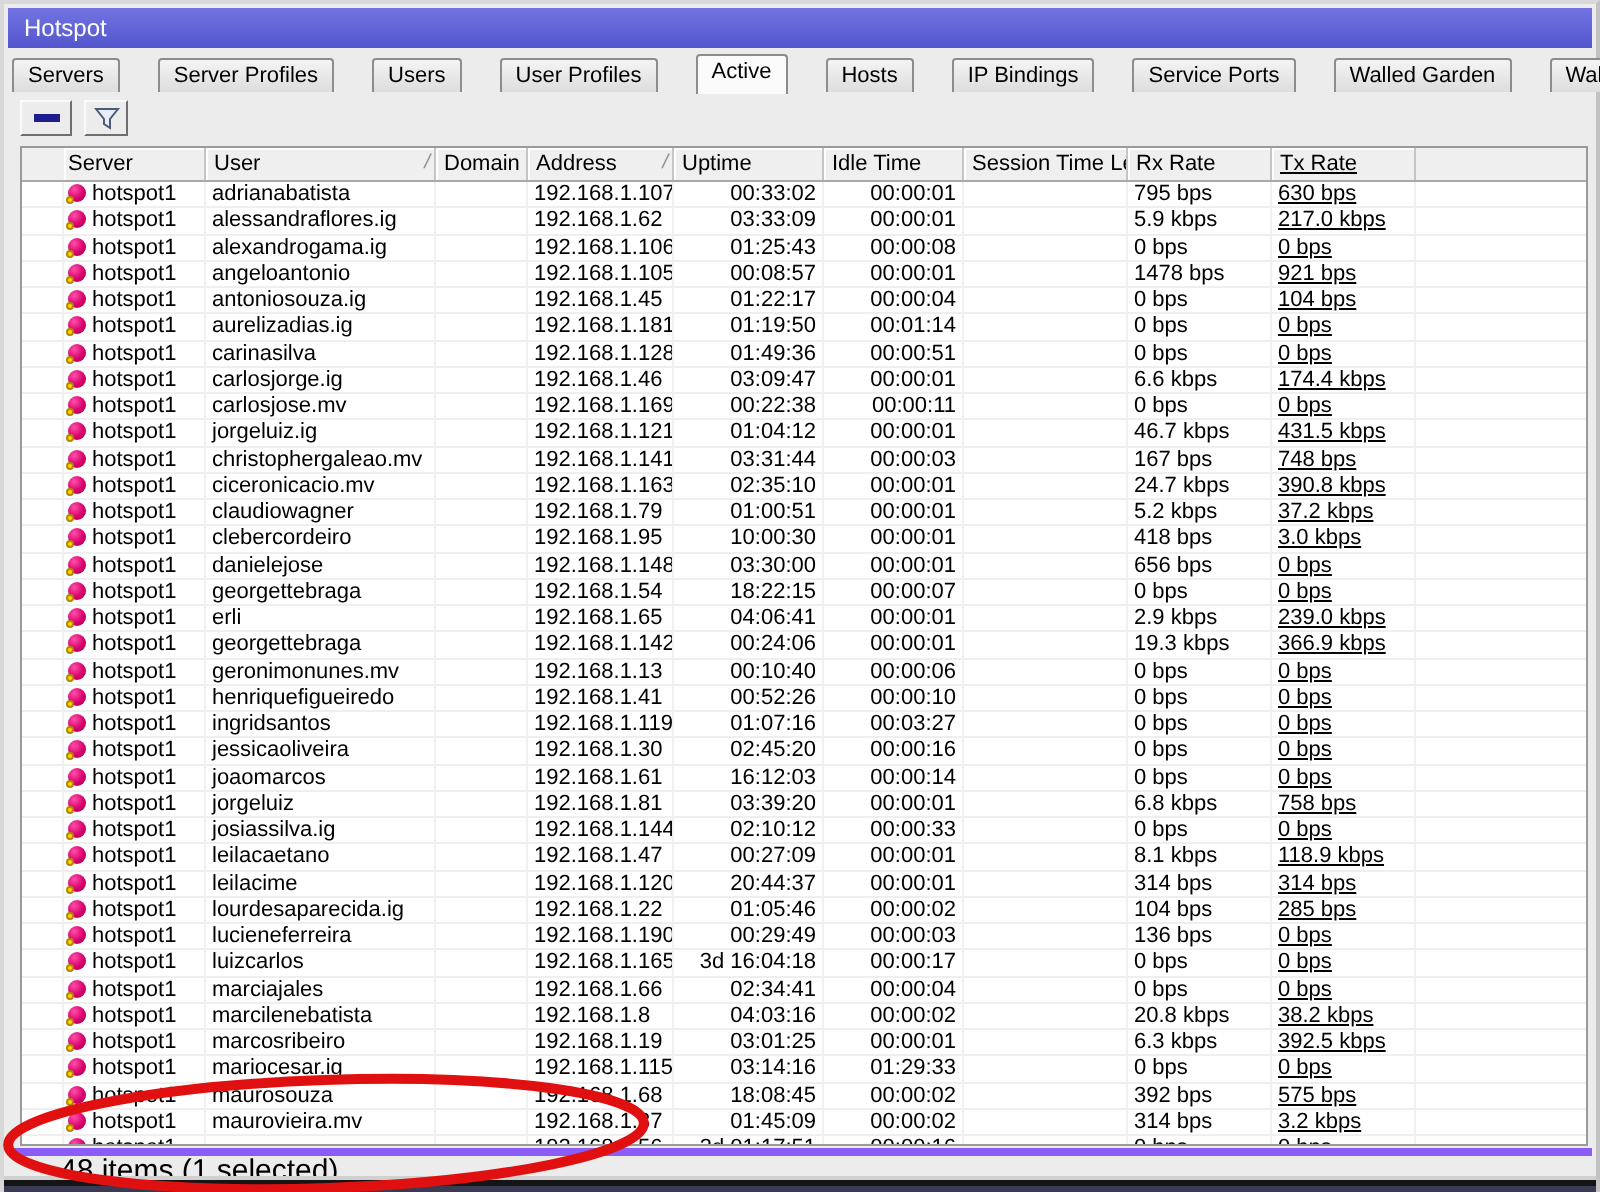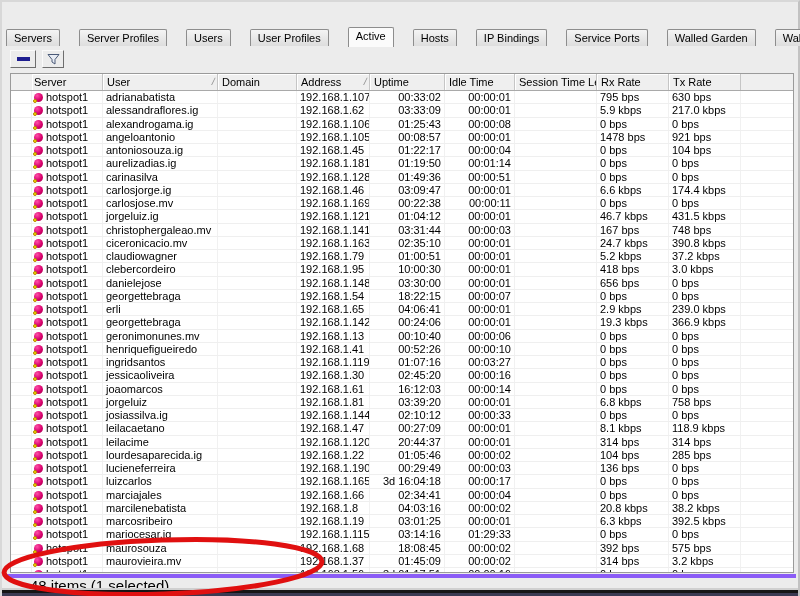--- a/index.html
+++ b/index.html
@@ -61,23 +61,23 @@
   .tbody{position:absolute;top:17px;left:0;right:0;bottom:0;overflow:hidden;}
   .tr{
     display:flex;height:13.25px;font-size:11px;line-height:13px;color:#000;
     box-sizing:border-box;border-bottom:1px solid #efefef;background:#fff;justify-content:center;
   }
   .td{
     box-sizing:border-box;padding:0 3px;white-space:nowrap;overflow:hidden;
     border-right:1px solid #f1f1f1;
   }
   .num{text-align:right;}
-  .c0{width:21px;}.c1{width:71px;padding-left:2px;}.c2{width:115px;}.c3{width:79px;}
+  .c0{width:21px;}.c1{width:71px;padding-left:2px;}.c2{width:115px;}.c3{width:46px;}
   .c4{width:73px;}.c5{width:75px;}.c6{width:70px;}.c7{width:82px;}
-  .c8{width:72px;}.c9{width:72px;}.c10{flex:1;border-right:none;}
+  .c8{width:72px;}.c9{width:72px;text-decoration:underline;}.c10{flex:1;border-right:none;}
   .hs-icon{
     position:relative;display:inline-block;width:9px;height:9px;margin-right:3px;
     vertical-align:-1px;border-radius:50%;
     background:radial-gradient(circle at 35% 30%,#ff4fa8 0%,#d8006c 55%,#9c0046 100%);
   }
   .hs-icon::after{
     content:"";position:absolute;left:-1px;bottom:-1px;width:4px;height:4px;
     border-radius:50%;background:#ffd400;border:1px solid #b08900;box-sizing:border-box;
   }
   .statusbar{
@@ -85,20 +85,23 @@
     background:#ececec;border-top:4px solid #8b5cf6;
     font-size:15px;line-height:15px;color:#000;padding-left:26px;box-sizing:border-box;
   }
   .annotation-layer{position:absolute;inset:0;z-index:20;pointer-events:none;}
 </style>
 </head>
 <body>
 
 <div class="window">
 
+  <div class="titlebar">
+    <span>Hotspot</span>
+  </div>
 
   <div class="tabbar"><div class="tab">Servers</div><div class="tab">Server Profiles</div><div class="tab">Users</div><div class="tab">User Profiles</div><div class="tab active">Active</div><div class="tab">Hosts</div><div class="tab">IP Bindings</div><div class="tab">Service Ports</div><div class="tab">Walled Garden</div><div class="tab">Walled Garden IP List</div><div class="tab">Cookies</div></div>
 
   <div class="toolbar">
     <div class="toolbar-btn btn-remove">
       <span class="minus-glyph"></span>
     </div>
     <div class="toolbar-btn btn-filter">
       <svg width="13" height="13" viewBox="0 0 13 13">
         <path d="M1 1.5 H12 L8 6.5 V11 L5 9 V6.5 Z" fill="#e8ecf4" stroke="#4a5a78" stroke-width="1"></path>

